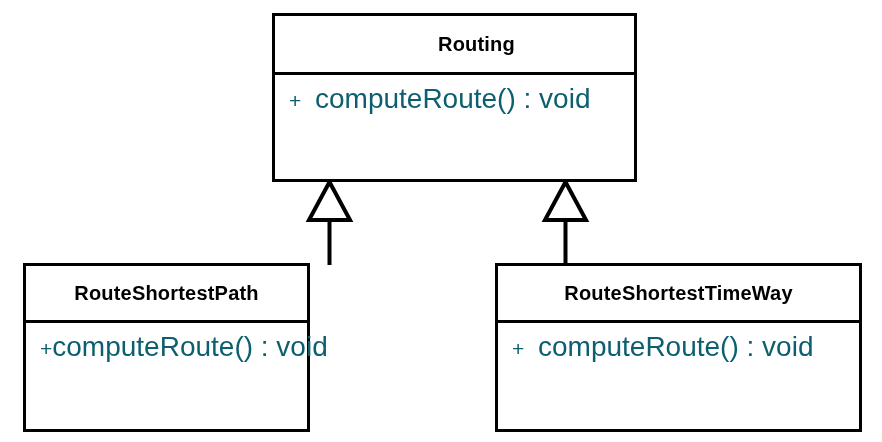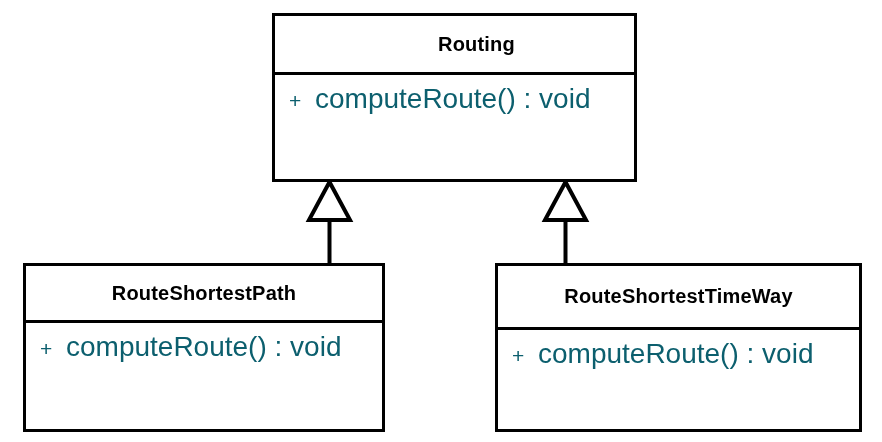--- a/index.html
+++ b/index.html
@@ -69,32 +69,32 @@
     left: 272px;
     top: 13px;
     width: 365px;
     height: 169px;
   }
   #class-routing .uml-title-row { height: 59px; padding-left: 44px; }
 
   #class-route-shortest-path {
     left: 23px;
     top: 263px;
-    width: 362px;
+    width: 287px;
     height: 169px;
   }
   #class-route-shortest-path .uml-title-row { height: 57px; }
 
   #class-route-shortest-time-way {
     left: 495px;
     top: 263px;
     width: 367px;
     height: 169px;
   }
-  #class-route-shortest-time-way .uml-title-row { height: 64px; }
+  #class-route-shortest-time-way .uml-title-row { height: 57px; }
 
   
   .generalization {
     position: absolute;
     z-index: 1;
   }
   .generalization svg { display: block; overflow: visible; }
 </style>
 </head>
 <body>

